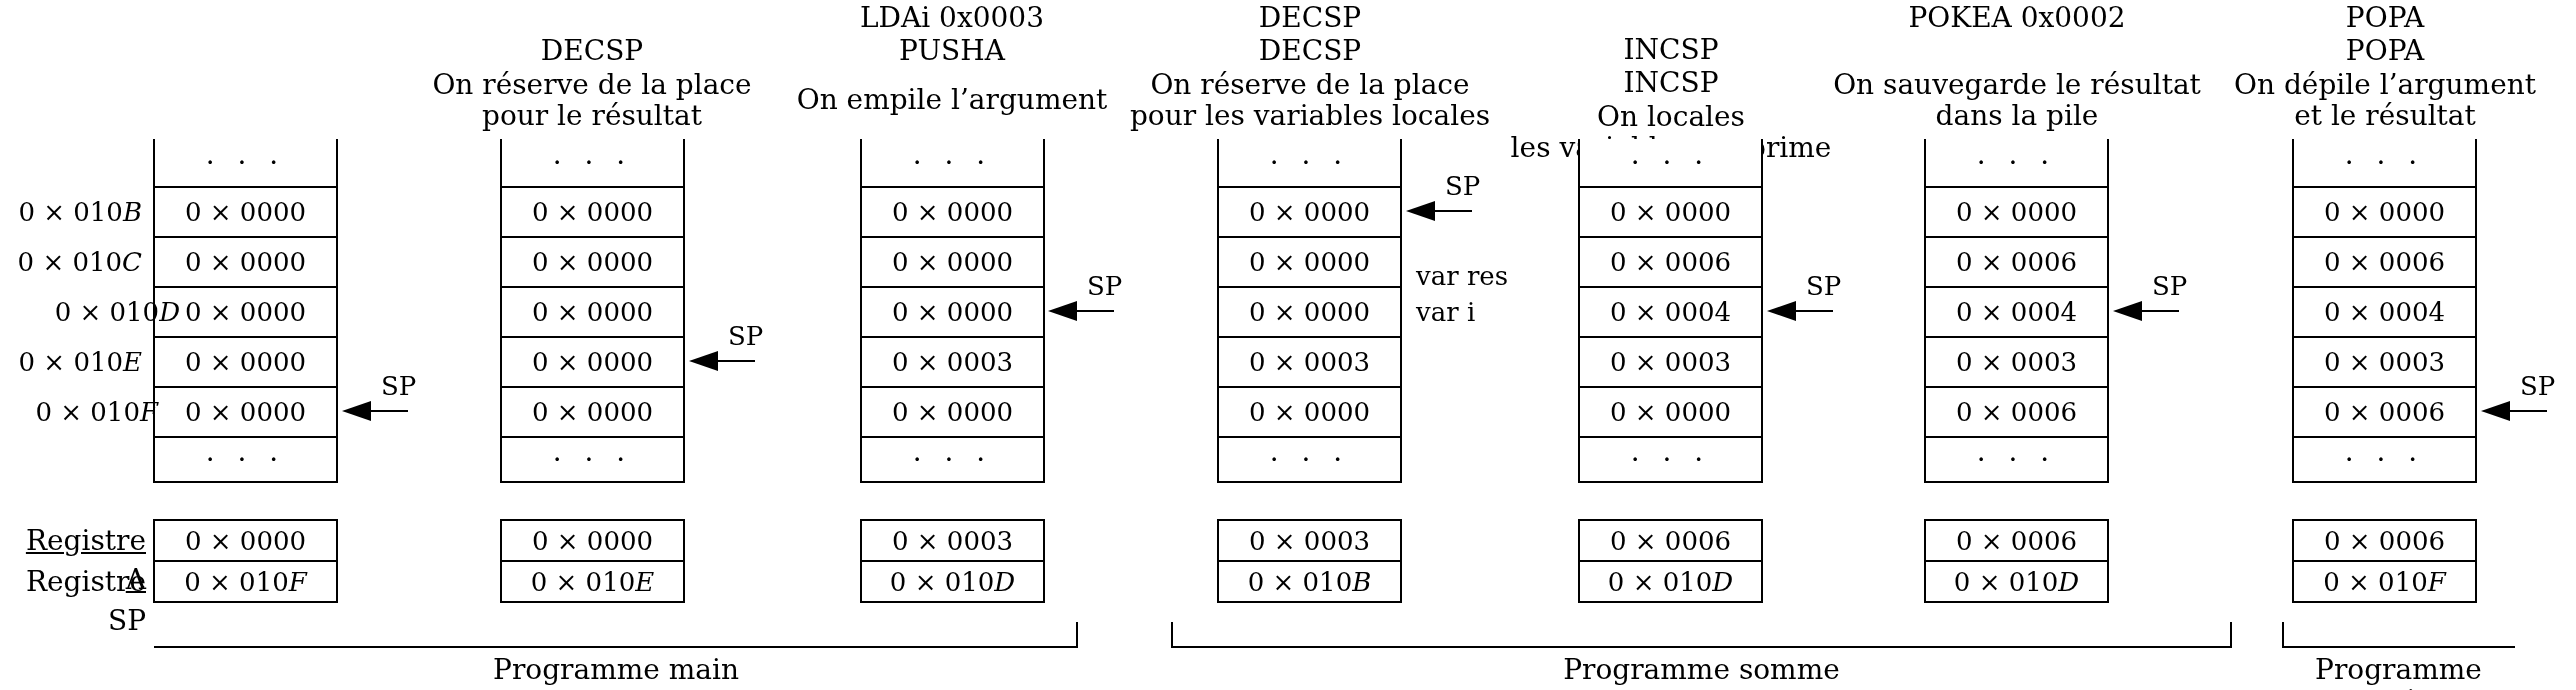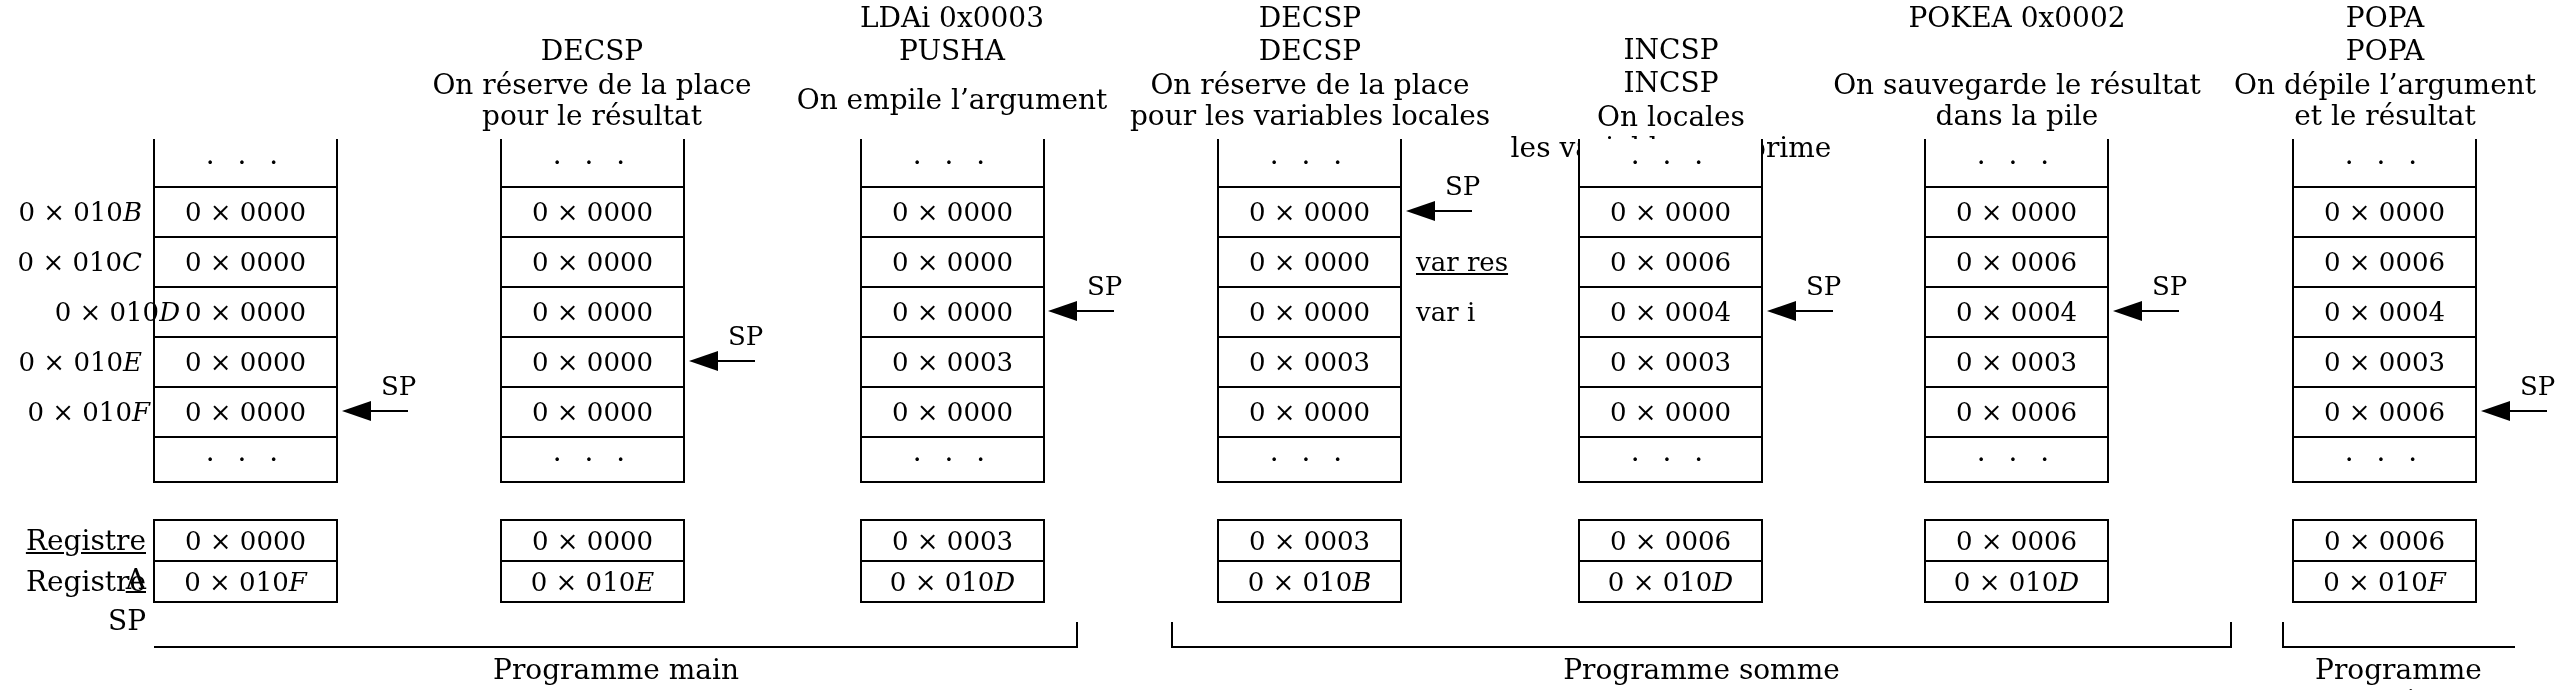--- a/index.html
+++ b/index.html
@@ -132,21 +132,21 @@
       <div class="cell" style="height: 50px;">0 × 0000</div>
       <div class="cell dots" style="height: 45px;">· · ·</div>
     </div>
     <div class="sp-wrap abs" style="left: 1406px; top: 172px;">
       <div class="sp-text">SP</div>
       <div class="sp-arrow">
         <div class="sp-tri"></div>
         <div class="sp-shaft"></div>
       </div>
     </div>
-    <div class="annot abs" style="left: 1416px; top: 237px; text-decoration: underline;">var res</div>
+    <div class="annot abs" style="left: 1416px; top: 251px;">var res</div>
     <div class="annot abs" style="left: 1416px; top: 287px;">var i</div>
     <div class="regbox abs" style="left: 1217px; top: 519px; width: 185px;">
       <div class="regrow first hexi">0 × 0003</div>
       <div class="regrow hexi">0 × 010<i>B</i></div>
     </div>
     <div class="hdr abs" style="left: 1449px; top: 1.4px; margin-top: 32px;">
       <div class="iline">INCSP</div>
       <div class="iline">INCSP</div>
       <div class="desc">
         <div class="dline">On locales</div>
@@ -226,21 +226,21 @@
       </div>
     </div>
     <div class="regbox abs" style="left: 2292px; top: 519px; width: 185px;">
       <div class="regrow first hexi">0 × 0006</div>
       <div class="regrow hexi">0 × 010<i>F</i></div>
     </div>
     <div class="addr abs hexi" style="left: 0px; top: 187px;">0 × 010<i>B</i></div>
     <div class="addr abs hexi" style="left: 0px; top: 237px;">0 × 010<i>C</i></div>
     <div class="addr abs hexi" style="left: 0px; top: 287px; padding-left: 38px;">0 × 010<i>D</i></div>
     <div class="addr abs hexi" style="left: 0px; top: 337px;">0 × 010<i>E</i></div>
-    <div class="addr abs hexi" style="left: 8px; top: 387px;">0 × 010<i>F</i></div>
+    <div class="addr abs hexi" style="left: 16px; top: 387px;">0 × 010<i>F</i></div>
     <div class="reglabel abs" style="left: 0px; top: 521px; text-decoration: underline;">Registre A</div>
     <div class="reglabel abs" style="left: 0px; top: 562px;">Registre SP</div>
     <div class="brace-line abs" style="left: 154px; top: 646px; width: 924px;"></div>
     <div class="brace-tick abs" style="left: 1076px; top: 622px;"></div>
     <div class="brace-label abs" style="left: 154px; top: 654px; width: 924px;">Programme main</div>
     <div class="brace-line abs" style="left: 1171px; top: 646px; width: 1061px;"></div>
     <div class="brace-tick abs" style="left: 1171px; top: 622px;"></div>
     <div class="brace-tick abs" style="left: 2230px; top: 622px;"></div>
     <div class="brace-label abs" style="left: 1171px; top: 654px; width: 1061px;">Programme somme</div>
     <div class="brace-line abs" style="left: 2282px; top: 646px; width: 233px;"></div>

